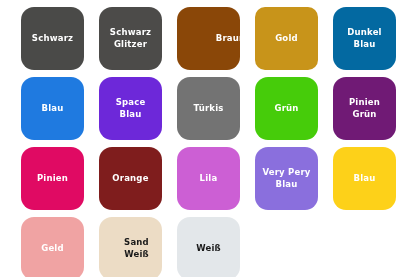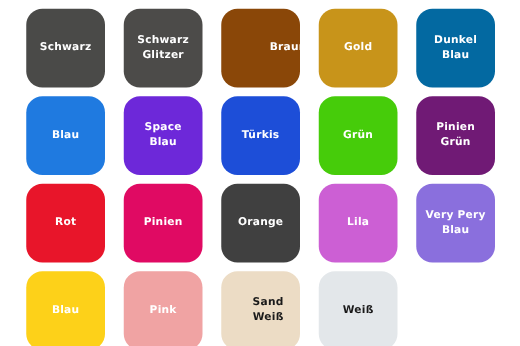--- a/index.html
+++ b/index.html
@@ -55,65 +55,62 @@
     <div class="swatch" style="background: rgb(74, 74, 72);">
       <span class="swatch-label" style="color: rgb(255, 255, 255);">Schwarz</span>
     </div>
     <div class="swatch" style="background: rgb(76, 75, 73);">
       <span class="swatch-label" style="color: rgb(255, 255, 255);">Schwarz
 Glitzer</span>
     </div>
     <div class="swatch" style="background: rgb(138, 71, 8);">
       <span class="swatch-label" style="color: rgb(255, 255, 255); margin-left: 44px;">Braun</span>
     </div>
-    <div class="swatch" style="background: rgb(200, 148, 26);">
+    <div class="swatch" style="background: rgb(200, 148, 26); border-radius: 10px;">
       <span class="swatch-label" style="color: rgb(255, 255, 255);">Gold</span>
     </div>
     <div class="swatch" style="background: #0369a1;">
       <span class="swatch-label" style="color: rgb(255, 255, 255);">Dunkel
 Blau</span>
     </div>
     <div class="swatch" style="background: rgb(31, 122, 224);">
       <span class="swatch-label" style="color: rgb(255, 255, 255);">Blau</span>
     </div>
     <div class="swatch" style="background: #6d28d9;">
       <span class="swatch-label" style="color: rgb(255, 255, 255);">Space
 Blau</span>
     </div>
-    <div class="swatch" style="background: #1d4ed8;">
+    <div class="swatch" style="background: #737373;">
       <span class="swatch-label" style="color: rgb(255, 255, 255);">Türkis</span>
     </div>
     <div class="swatch" style="background: rgb(70, 204, 10);">
       <span class="swatch-label" style="color: rgb(255, 255, 255);">Grün</span>
     </div>
     <div class="swatch" style="background: #701a75; align-items: center;">
       <span class="swatch-label" style="color: rgb(255, 255, 255);">Pinien
 Grün</span>
     </div>
-    <div class="swatch" style="background: rgb(232, 21, 42);">
-      <span class="swatch-label" style="color: rgb(255, 255, 255);">Rot</span>
-    </div>
     <div class="swatch" style="background: rgb(224, 10, 99);">
       <span class="swatch-label" style="color: rgb(255, 255, 255);">Pinien</span>
     </div>
-    <div class="swatch" style="background: #404040;">
+    <div class="swatch" style="background: #7f1d1d;">
       <span class="swatch-label" style="color: rgb(255, 255, 255);">Orange</span>
     </div>
     <div class="swatch" style="background: rgb(204, 95, 212);">
       <span class="swatch-label" style="color: rgb(255, 255, 255);">Lila</span>
     </div>
     <div class="swatch" style="background: rgb(138, 111, 221);">
       <span class="swatch-label" style="color: rgb(255, 255, 255);">Very Pery
 Blau</span>
     </div>
     <div class="swatch" style="background: rgb(253, 209, 25);">
       <span class="swatch-label" style="color: rgb(255, 255, 255);">Blau</span>
     </div>
     <div class="swatch" style="background: rgb(240, 163, 163);">
-      <span class="swatch-label" style="color: rgb(255, 255, 255);">Pink</span>
+      <span class="swatch-label" style="color: rgb(255, 255, 255);">Geld</span>
     </div>
     <div class="swatch" style="background: rgb(236, 220, 197);">
       <span class="swatch-label" style="color: rgb(26, 26, 26); margin-left: 12px;">Sand
 Weiß</span>
     </div>
     <div class="swatch" style="background: rgb(227, 231, 234);">
       <span class="swatch-label" style="color: rgb(26, 26, 26);">Weiß</span>
     </div>
   </div>
 

